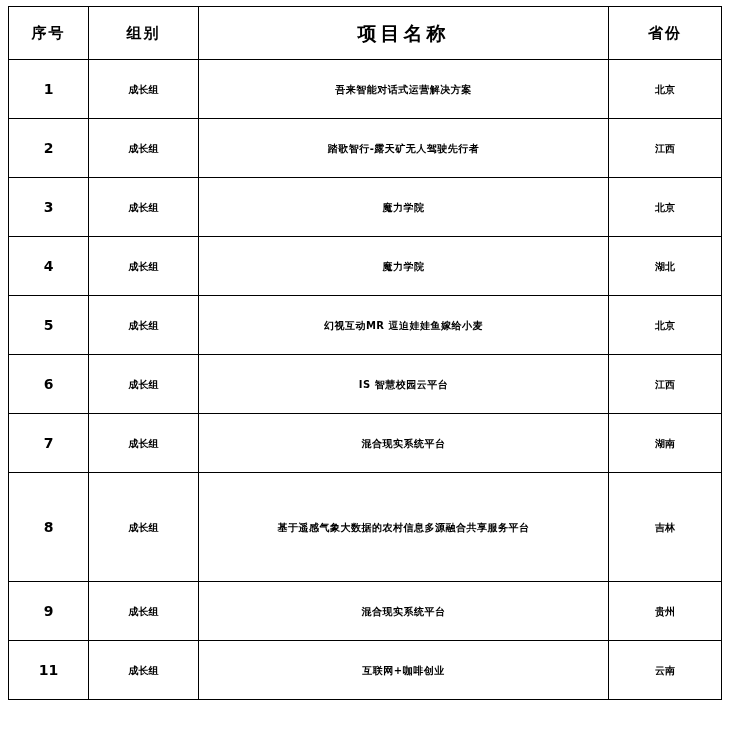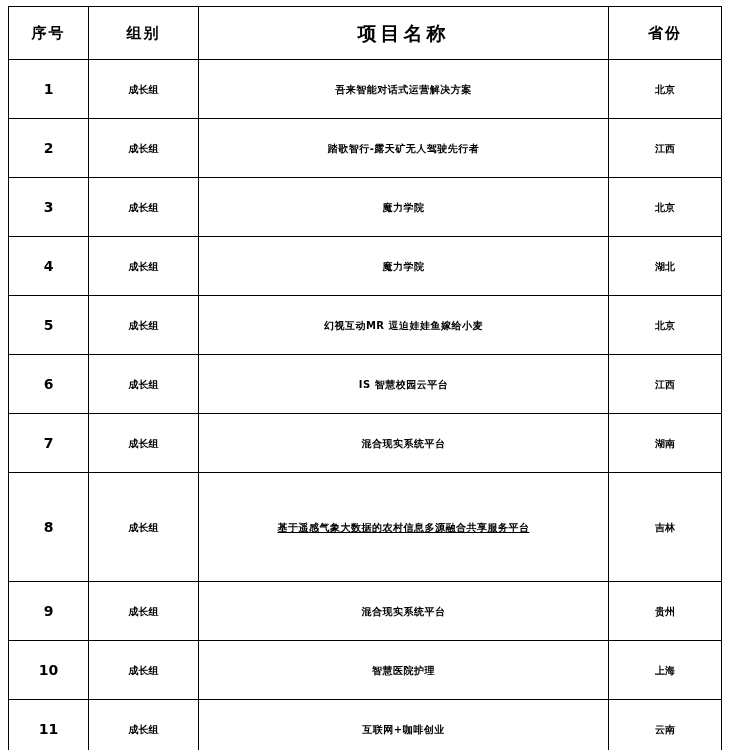--- a/index.html
+++ b/index.html
@@ -65,21 +65,20 @@
   }
   .body-row td.cell-name {
     font-size: 10px;
     letter-spacing: 0.5px;
   }
   .row-tall td {
     height: 100px;
   }
   .row-tall td.cell-name {
     line-height: 2.3;
-    text-decoration: underline;
   }
 </style>
 </head>
 <body>
 
 <div class="sheet">
   <table class="project-table">
     <colgroup>
       <col class="col-no">
       <col class="col-group">
@@ -150,26 +149,20 @@
         <td class="cell-prov">吉林</td>
       </tr>
 
       <tr class="body-row">
         <td class="cell-no">9</td>
         <td class="cell-group">成长组</td>
         <td class="cell-name">混合现实系统平台</td>
         <td class="cell-prov">贵州</td>
       </tr>
 
-      <tr class="body-row">
-        <td class="cell-no">10</td>
-        <td class="cell-group">成长组</td>
-        <td class="cell-name">智慧医院护理</td>
-        <td class="cell-prov">上海</td>
-      </tr>
 
       <tr class="body-row">
         <td class="cell-no">11</td>
         <td class="cell-group">成长组</td>
         <td class="cell-name">互联网+咖啡创业</td>
         <td class="cell-prov">云南</td>
       </tr>
 
     </tbody>
   </table>

